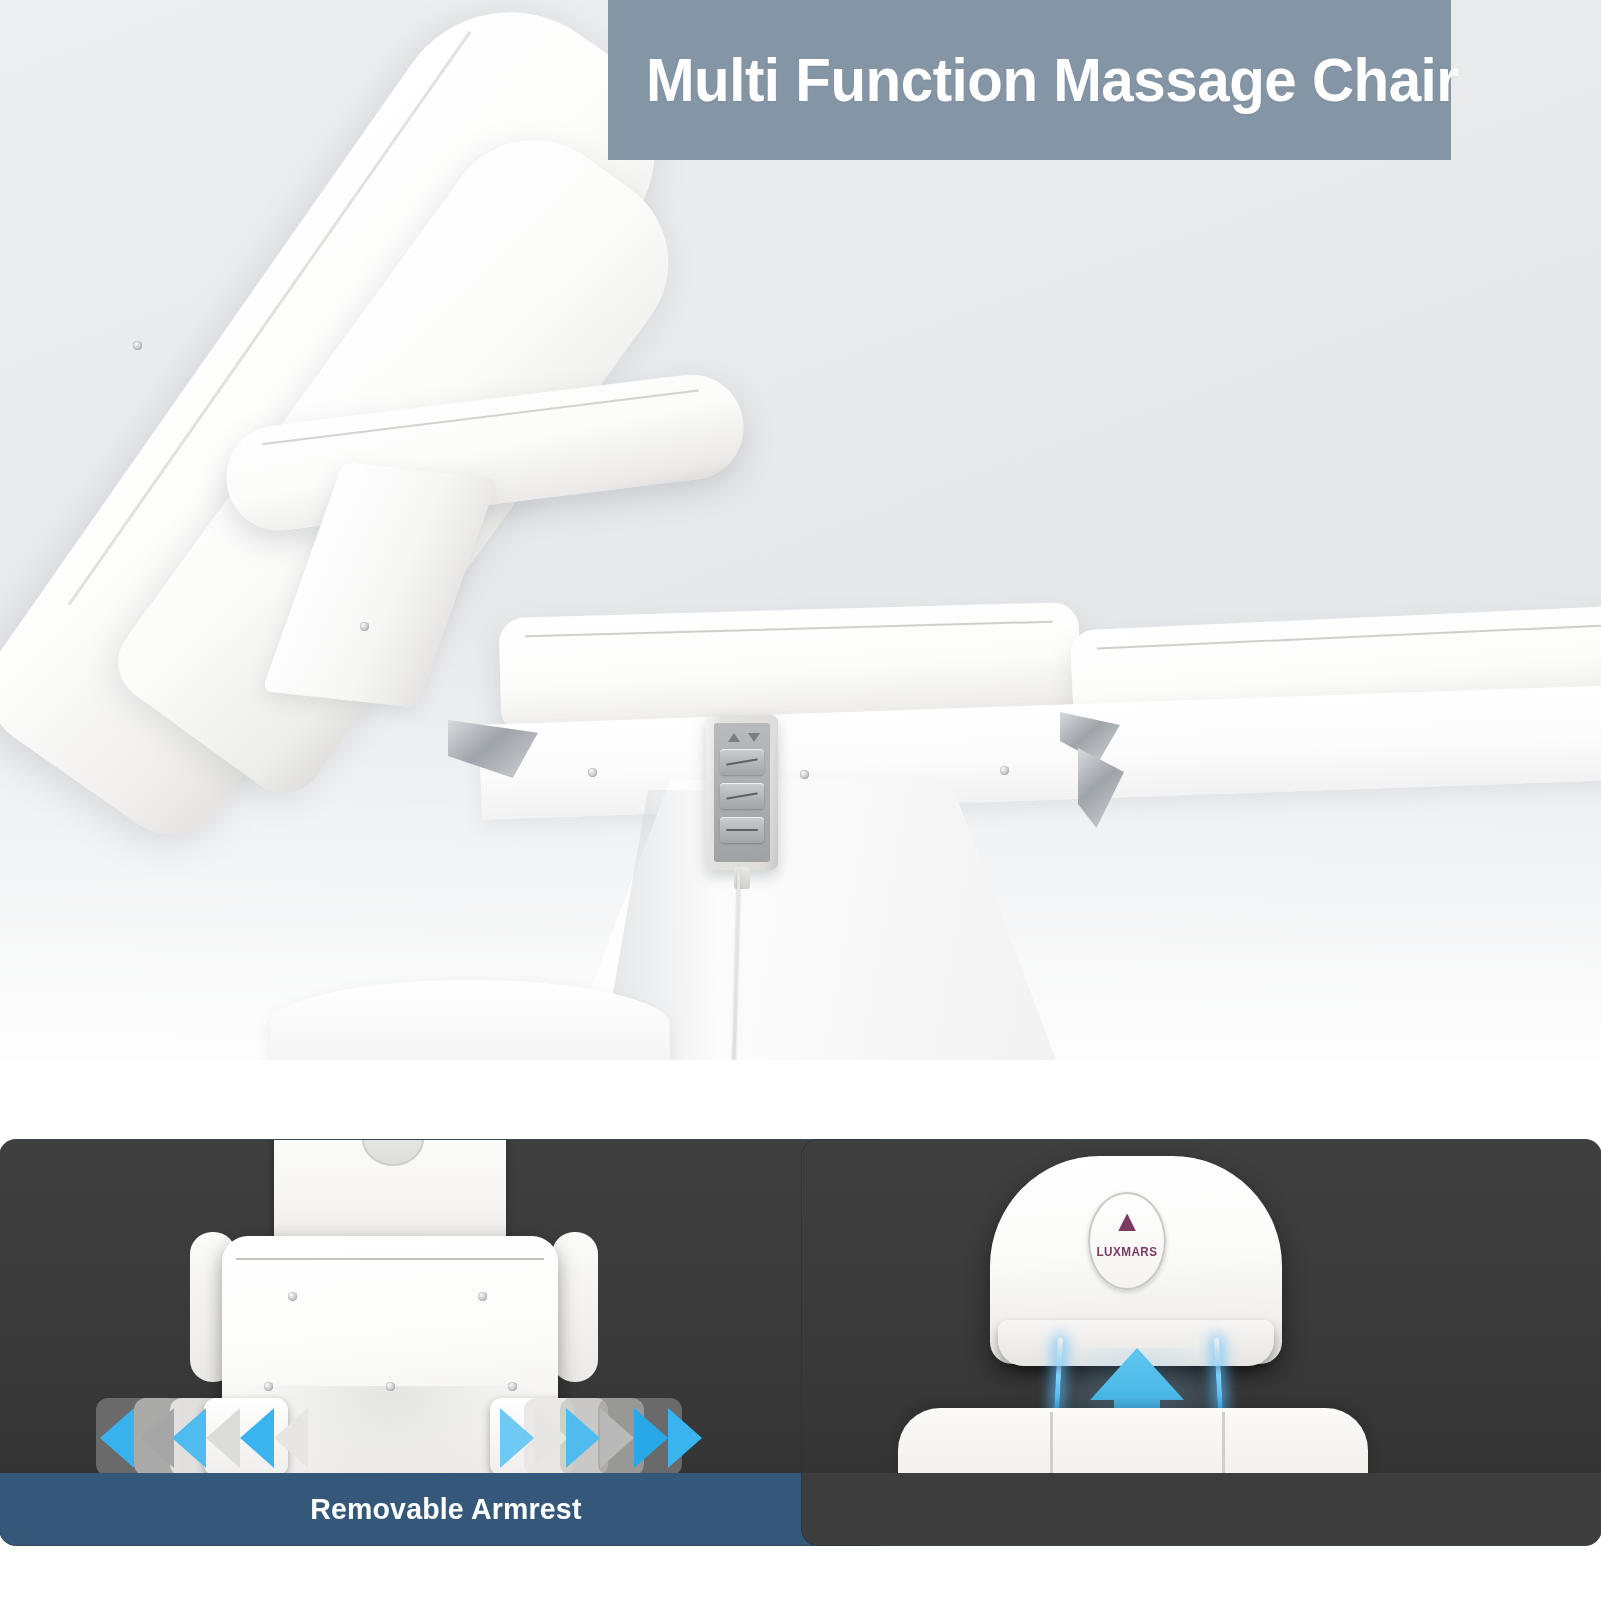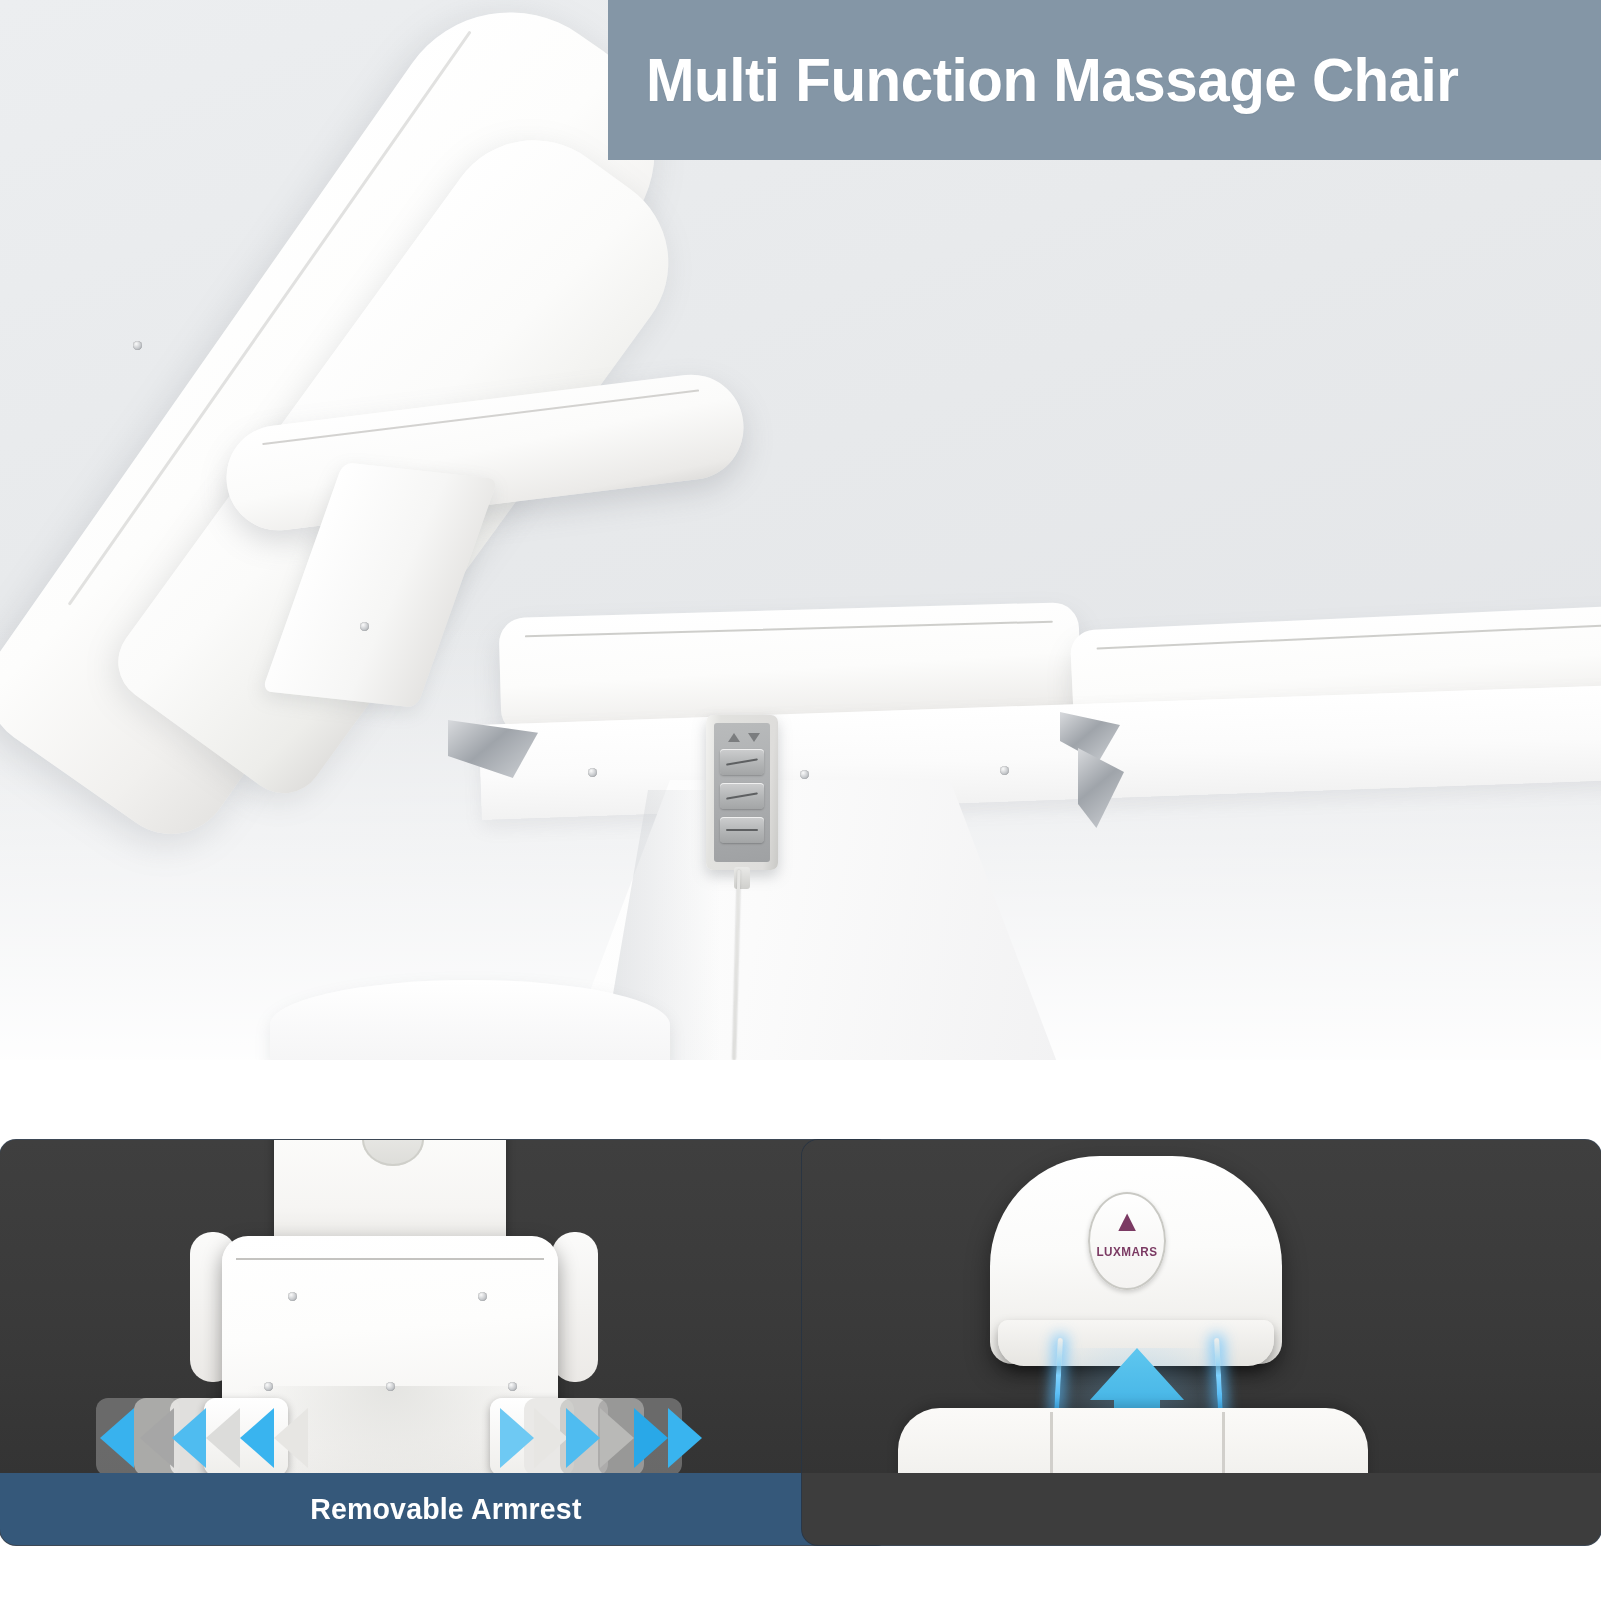--- a/index.html
+++ b/index.html
@@ -101,21 +101,21 @@
   .rc-mark{position:absolute;left:6px;top:12px;width:32px;height:2px;background:#5e6062;border-radius:2px;}
   .rc-mark.slant{transform:rotate(-10deg);}
   .rc-plug{position:absolute;left:28px;top:152px;width:16px;height:22px;
         background:linear-gradient(180deg,#e9e9e7,#cfcfcc);border-radius:3px;}
   .rc-cord{position:absolute;left:735px;top:870px;width:3px;height:190px;
         background:linear-gradient(180deg,#e6e6e4,#dededc);
         border-radius:3px;transform:rotate(1.5deg);
         box-shadow:0 0 2px rgba(150,150,148,.6);}
 
   
-  .banner{position:absolute;left:608px;top:0;width:993px;height:160px;background:#8496a6;}
+  .banner{position:absolute;left:608px;top:0;width:843px;height:160px;background:#8496a6;}
   .banner-title{position:absolute;left:38px;top:30px;right:6px;
         color:#ffffff;font-size:62px;font-weight:bold;line-height:100px;
         letter-spacing:-.5px;white-space:nowrap;
         transform:scaleX(.94);transform-origin:left center;
         text-shadow:0 1px 2px rgba(0,0,0,.06);}
 
   
   .panels{position:absolute;left:0;top:1140px;width:1601px;height:405px;}
   .panel{position:absolute;top:0;width:892px;height:405px;border-radius:16px;overflow:hidden;
         background:#3d3d3d;box-shadow:0 0 0 1px rgba(40,52,66,.9);}

